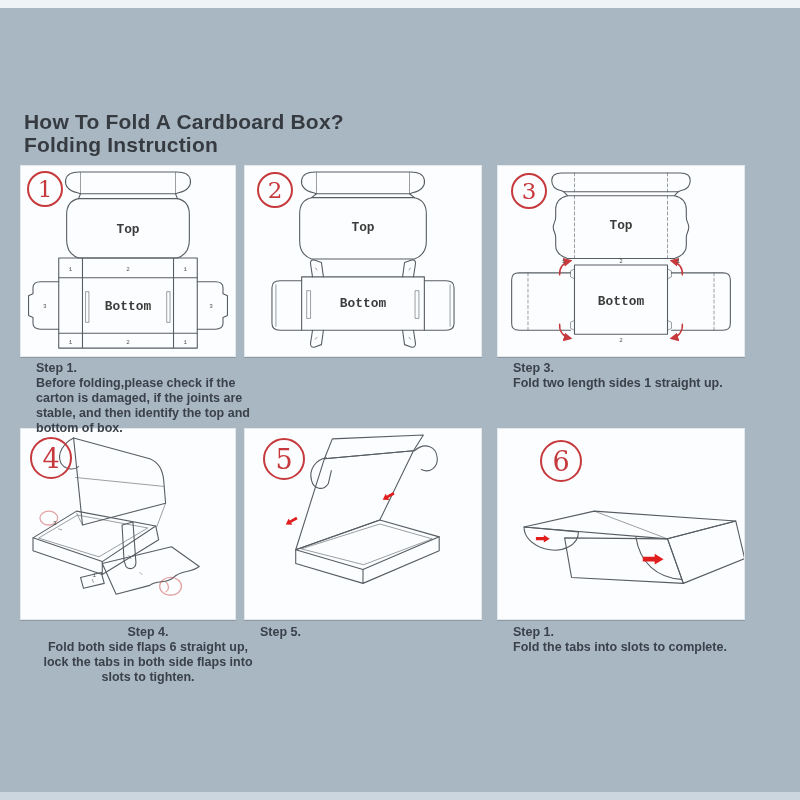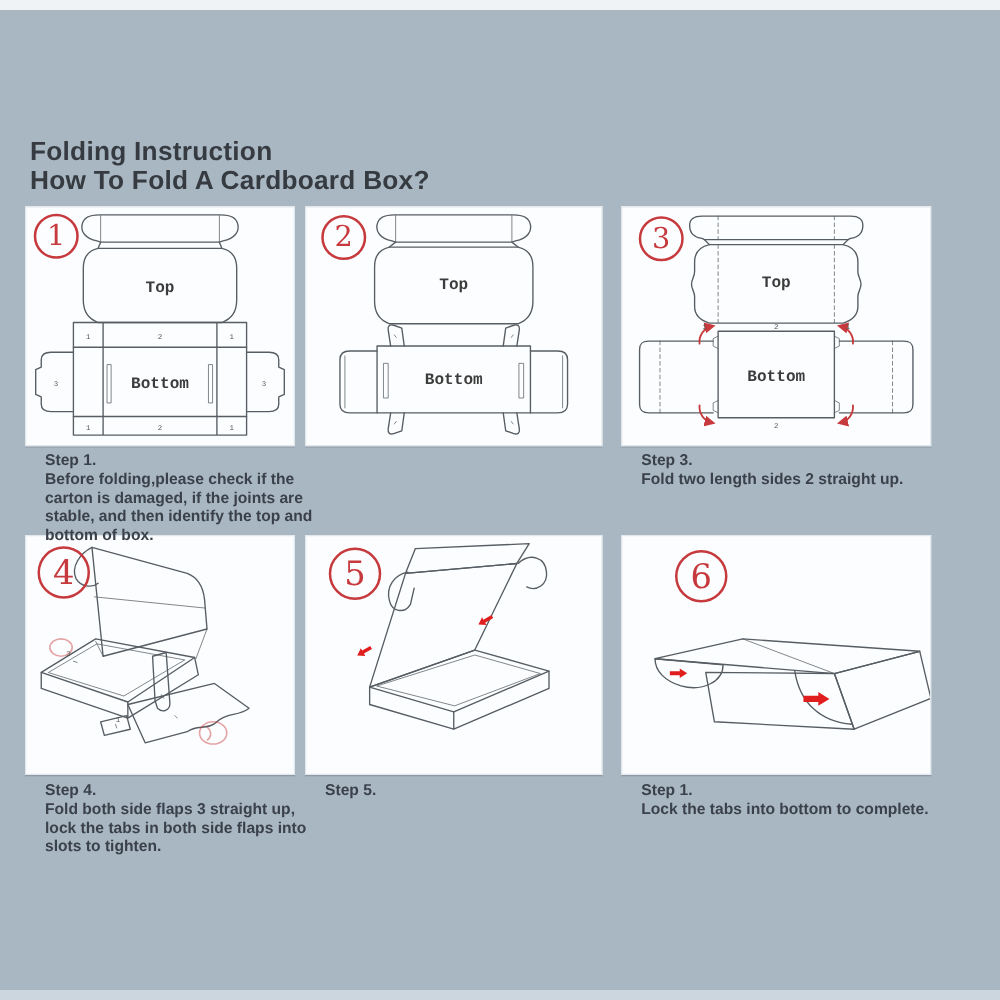--- a/index.html
+++ b/index.html
@@ -25,41 +25,41 @@
   .panel svg{position:absolute;left:0;top:0;width:100%;height:100%;}
   .badge{position:absolute;border:2.2px solid var(--accent-red);border-radius:50%;
          color:var(--accent-red);display:flex;align-items:center;justify-content:center;
          font-family:"DejaVu Serif",serif;background:transparent;z-index:3;}
   .badge.small{width:36px;height:36px;font-size:23px;}
   .badge.big{width:42px;height:42px;font-size:27px;}
   #badge1{left:6px;top:5px;}  #badge2{left:12px;top:6px;} #badge3{left:13px;top:7px;}
   #badge4{left:9px;top:8px;}  #badge5{left:18px;top:9px;} #badge6{left:42px;top:11px;}
   .caption{position:absolute;color:var(--text);font-size:12.5px;line-height:15px;font-weight:600;margin-left:14px;}
   #cap1{left:22px; top:361px;width:224px;} #cap2{left:246px;top:361px;width:238px;}
-  #cap3{left:499px;top:361px;width:250px;} #cap4{left:22px; top:625px;width:224px;}
+  #cap3{left:499px;top:361px;width:250px;} #cap4{left:22px; top:625px;width:224px;text-align:center;}
   #cap5{left:246px;top:625px;width:240px;} #cap6{left:499px;top:625px;width:250px;}
   .ln{fill:none;stroke:var(--line);stroke-width:1.1;stroke-linejoin:round;stroke-linecap:round;}
   .thin{stroke-width:.8;opacity:.75;}
   .dash{stroke-dasharray:3 2.5;}
   .redln{fill:none;stroke:var(--accent-red);stroke-width:1.5;stroke-linecap:round;}
   .redfaint{fill:none;stroke:var(--accent-red);opacity:.45;stroke-width:1.3;}
   .redfill{fill:var(--arrow-red);stroke:none;}
   text.dlabel{font-family:"Liberation Mono",monospace;font-weight:700;fill:#3c3c3c;
               font-size:13px;text-anchor:middle;}
   text.tab{font-family:"Liberation Mono",monospace;font-size:6px;fill:#555;text-anchor:middle;}
 </style>
 </head>
 <body>
 
 <div class="strip-top"></div>
 <div class="strip-bottom"></div>
 
 <div class="title">
+  <div>How To Fold A Cardboard Box?</div>
   <div>Folding Instruction</div>
-  <div>How To Fold A Cardboard Box?</div>
 </div>
 
 <div class="panel" id="panel1">
   <div class="badge small" id="badge1">
     <span>1</span>
   </div>
   <svg viewBox="0 0 216 192">
     <g class="ln">
       <path d="M60,28 L57,27 C47,25 44,19 45,14 C46,8 52,6 59,6 L157,6 C164,6 170,8 171,14 C172,19 169,25 159,27 L156,28 Z"></path>
       <path class="thin" d="M60,6.5 L60,27.5 M156,6.5 L156,27.5"></path>
@@ -223,25 +223,25 @@
 </div>
 
 <div class="caption" id="cap1">
   <div>Step 1.</div>
   <div>Before folding,please check if the carton is damaged, if the joints are stable, and then identify the top and bottom of box.</div>
 </div>
 <div class="caption" id="cap2">
 </div>
 <div class="caption" id="cap3">
   <div>Step 3.</div>
-  <div>Fold two length sides 2 straight up.</div>
+  <div>Fold two length sides 1 straight up.</div>
 </div>
 <div class="caption" id="cap4">
   <div>Step 4.</div>
-  <div>Fold both side flaps 3 straight up, lock the tabs in both side flaps into slots to tighten.</div>
+  <div>Fold both side flaps 6 straight up, lock the tabs in both side flaps into slots to tighten.</div>
 </div>
 <div class="caption" id="cap5">
   <div>Step 5.</div>
 </div>
 <div class="caption" id="cap6">
   <div>Step 1.</div>
-  <div>Lock the tabs into bottom to complete.</div>
+  <div>Fold the tabs into slots to complete.</div>
 </div>
 
 </body></html>

